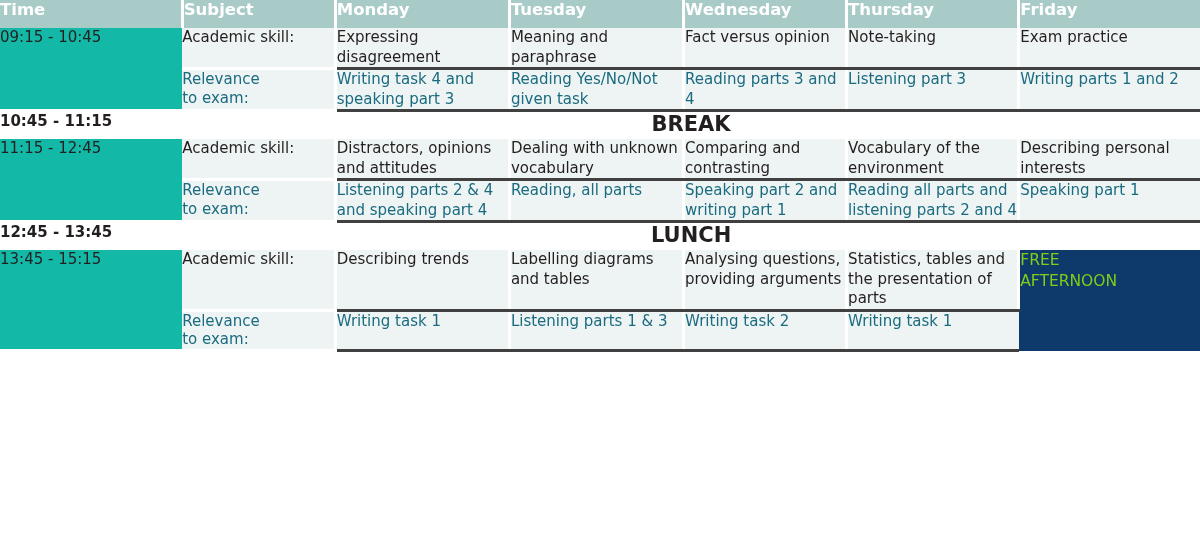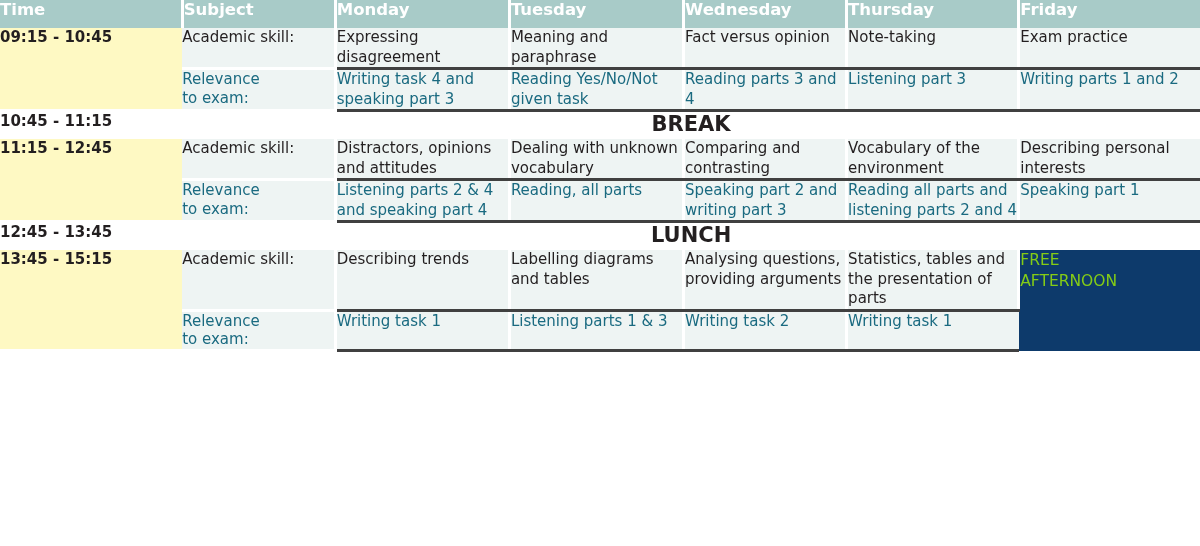--- a/index.html
+++ b/index.html
@@ -40,24 +40,24 @@
   
   .col-time { width: 181px; }
   .col-subject { width: 152px; }
   .col-day { width: 173px; }
   .col-day-wed { width: 162px; }
   .col-day-thu { width: 171px; }
   .col-day-fri { width: 180px; }
 
   
   .time-cell {
-    background: #fef9c3;
-    color: #231f20;
-    font-size: 15px;
-    font-weight: bold;
+    background: #14b8a6;
+    color: #231f20;
+    font-size: 15px;
+    font-weight: normal;
     padding-left: 12px;
     vertical-align: middle;
     border-bottom: 3px solid #ffffff;
   }
   .subject-cell {
     background: #eef4f3;
     color: #231f20;
     font-size: 15px;
     padding: 10px 10px 10px 12px;
     vertical-align: middle;
@@ -179,21 +179,21 @@
       <td class="content-cell">Dealing with unknown vocabulary</td>
       <td class="content-cell">Comparing and contrasting</td>
       <td class="content-cell">Vocabulary of the environment</td>
       <td class="content-cell">Describing personal interests</td>
     </tr>
     <tr>
       <td class="subject-cell relevance" style="white-space:pre-line;">Relevance
 to exam:</td>
       <td class="content-cell exam">Listening parts 2 &amp; 4 and speaking part 4</td>
       <td class="content-cell exam">Reading, all parts</td>
-      <td class="content-cell exam">Speaking part 2 and writing part 3</td>
+      <td class="content-cell exam">Speaking part 2 and writing part 1</td>
       <td class="content-cell exam">Reading all parts and listening parts 2 and 4</td>
       <td class="content-cell exam">Speaking part 1</td>
     </tr>
 
     <tr>
       <td class="break-time">12:45 - 13:45</td>
       <td class="break-cell" colspan="6">LUNCH</td>
     </tr>
     <tr>
         <td class="row-sep" colspan="7"></td>

